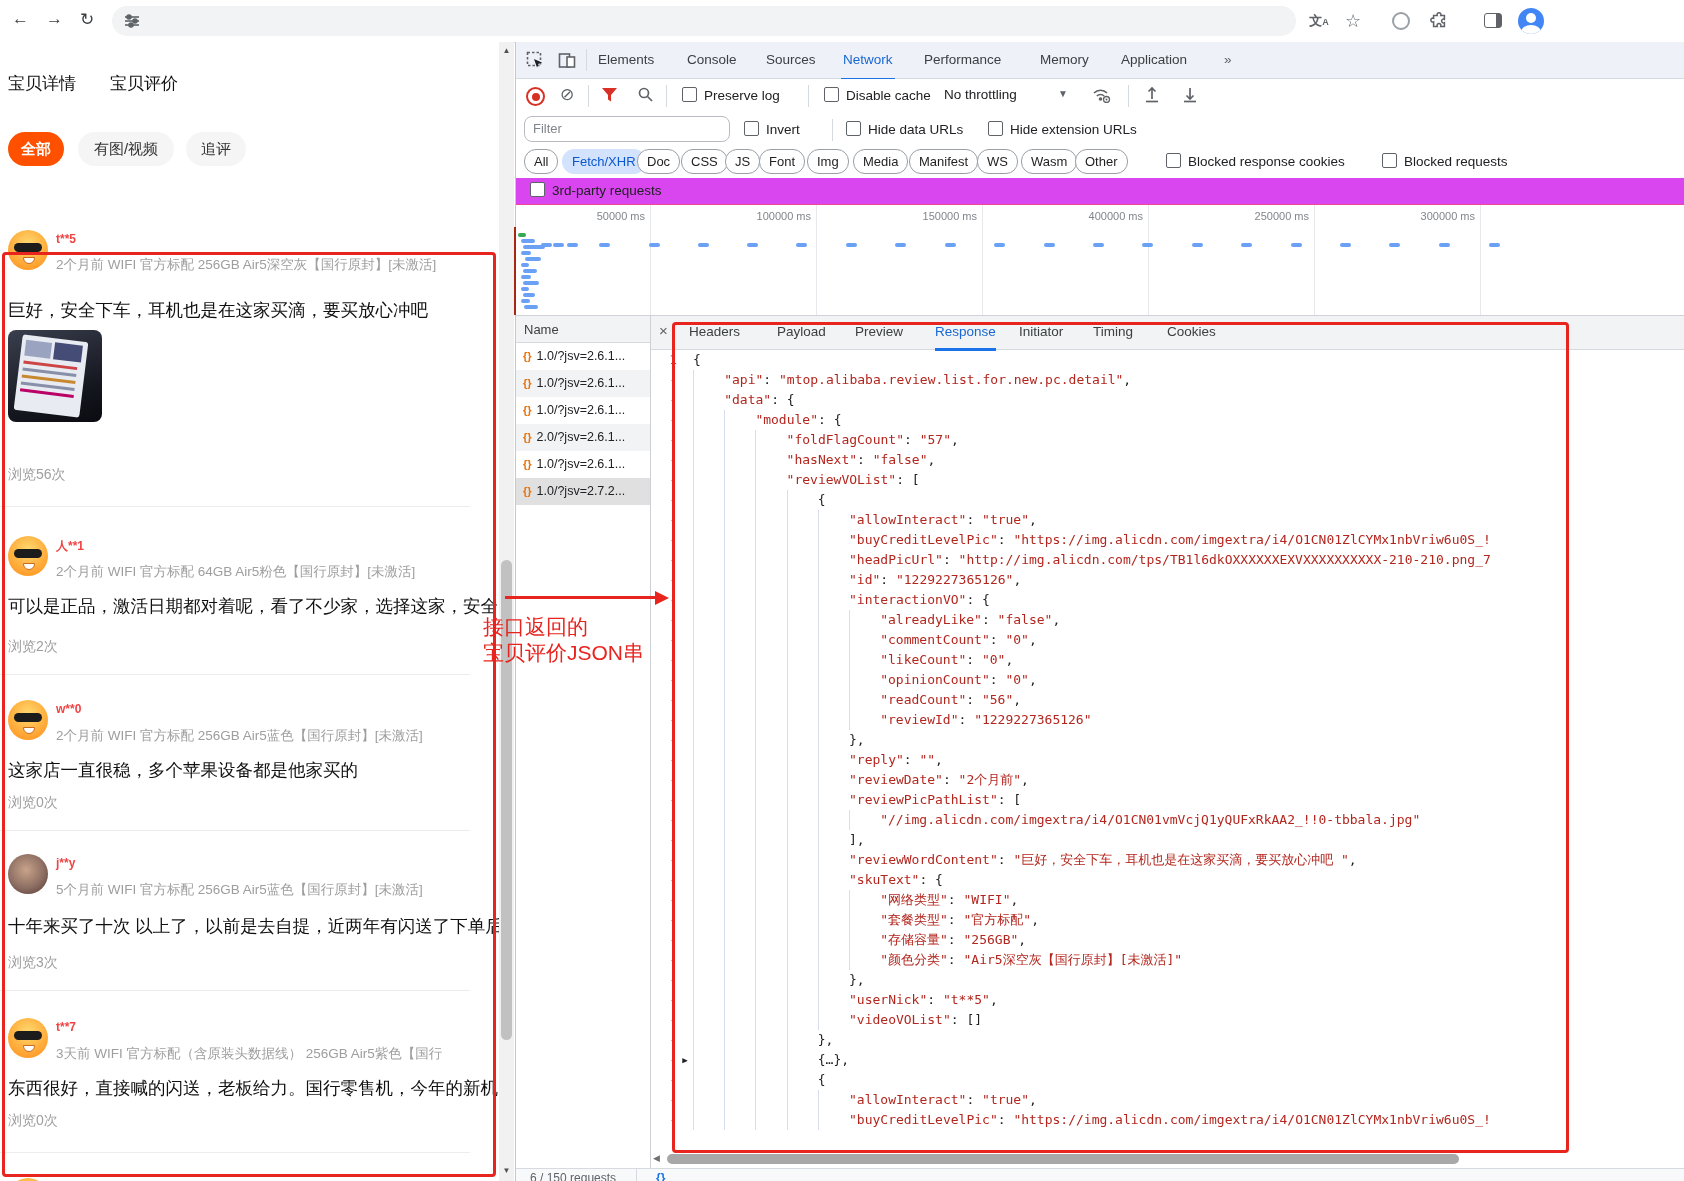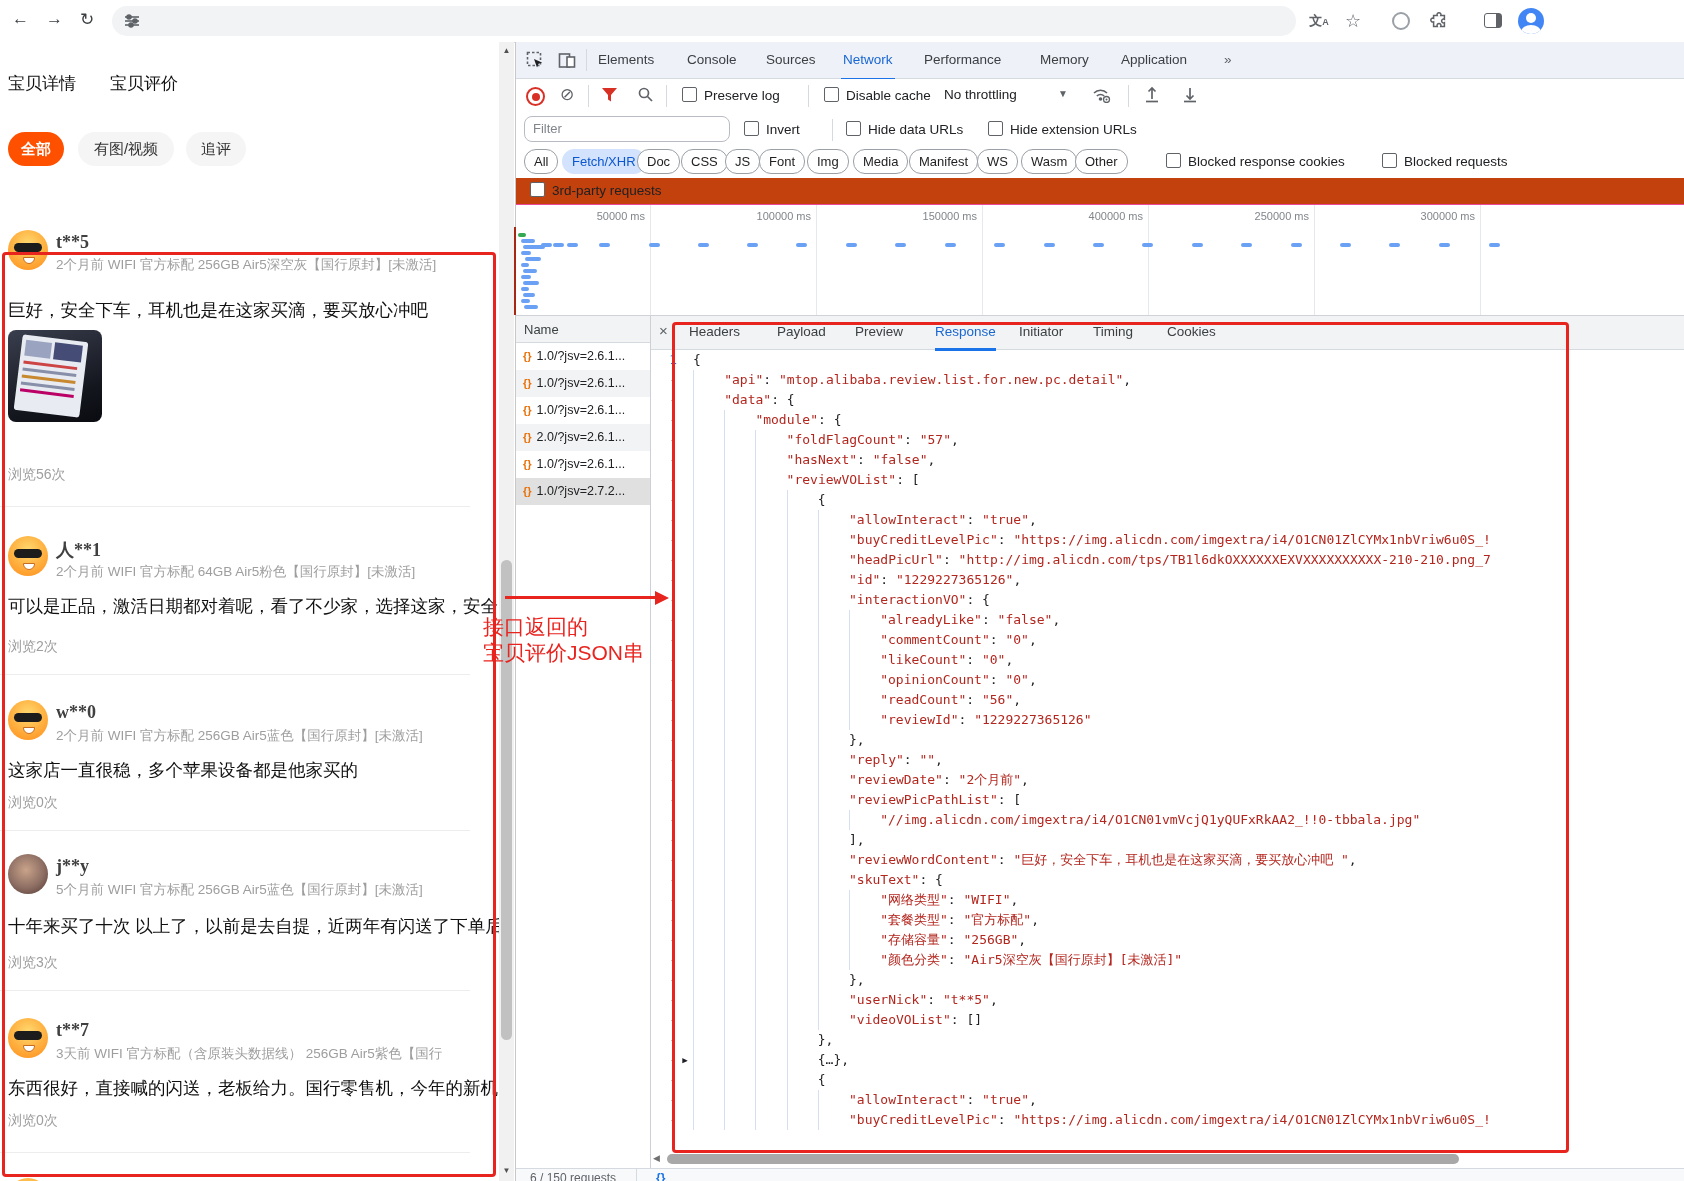--- a/index.html
+++ b/index.html
@@ -16,21 +16,21 @@
   .avatar-profile::after{content:"";position:absolute;left:3px;top:17px;width:20px;height:14px;border-radius:50%;background:#fff;}
   
   .page{position:absolute;left:0;top:42px;width:499px;height:1139px;overflow:hidden;background:#fff;}
   .pg-tab{position:absolute;top:30px;font-size:17px;font-weight:500;color:#111;cursor:pointer;}
   .pill{position:absolute;top:90px;height:34px;border-radius:17px;background:#f5f5f5;color:#333;font-size:15px;display:flex;align-items:center;justify-content:center;cursor:pointer;}
   .pill.active{background:#ff5000;color:#fff;font-weight:600;}
   .rev-avatar{position:absolute;left:8px;width:40px;height:40px;border-radius:50%;background:radial-gradient(circle at 50% 35%,#ffd970 0%,#ffae3d 55%,#ff8c1a 100%);overflow:hidden;}
   .rev-avatar .gl{position:absolute;left:6px;top:13px;width:28px;height:9px;border-radius:5px;background:#1c1c1c;}
   .rev-avatar .mo{position:absolute;left:15px;top:27px;width:10px;height:5px;border-radius:0 0 6px 6px;background:#fff;border:1px solid #c96b1e;}
   .rev-avatar.photo{background:radial-gradient(circle at 45% 40%,#c9a38a 0%,#8d6e63 55%,#4e342e 100%);}
-  .rev-nick{position:absolute;left:56px;font-size:18px;font-weight:700;color:#404040;font-family:Liberation Serif, serif;}
+  .rev-nick{position:absolute;left:56px;font-size:12px;font-weight:700;color:#ef4444;}
   .rev-meta{position:absolute;left:56px;font-size:13.5px;color:#9e9e9e;white-space:nowrap;}
   .rev-content{position:absolute;left:8px;font-size:17.5px;color:#111;white-space:nowrap;}
   .rev-views{position:absolute;left:8px;font-size:14px;color:#9e9e9e;}
   .rev-sep{position:absolute;left:0;width:470px;height:1px;background:#ededed;}
   .rev-photo{position:absolute;left:8px;top:288px;width:94px;height:92px;border-radius:8px;background:linear-gradient(160deg,#3a3f4e 0%,#14161e 70%,#0a0b10 100%);overflow:hidden;}
   .rev-photo .scr{position:absolute;left:10px;top:8px;width:66px;height:76px;background:#e8ebf2;transform:rotate(7deg);border-radius:3px;}
   .rev-photo .r1{position:absolute;left:4px;top:5px;width:26px;height:16px;background:#9aa4c0;}
   .rev-photo .r2{position:absolute;left:33px;top:4px;width:28px;height:17px;background:#454d77;}
   .rev-photo .r3{position:absolute;left:4px;top:26px;width:54px;height:3px;background:#c44;}
   .rev-photo .r4{position:absolute;left:4px;top:33px;width:54px;height:3px;background:#888fa8;}
@@ -49,21 +49,21 @@
   .dt-ic{position:absolute;color:#5f6368;cursor:pointer;}
   .sep-v{position:absolute;width:1px;height:22px;background:#d5d9e0;}
   .dt-row2{position:absolute;left:0;top:37px;width:1169px;height:33px;background:#fff;border-bottom:1px solid #e0e3e8;}
   .cb{display:inline-block;width:13px;height:13px;border:1.5px solid #5f6368;border-radius:2px;vertical-align:-2px;margin-right:7px;background:#fff;}
   .cb-lab{font-size:13.5px;color:#202124;}
   .dt-row3{position:absolute;left:0;top:70px;width:1169px;height:34px;background:#fff;}
   .filter-input{position:absolute;left:8px;top:4px;width:196px;height:24px;border:1px solid #b8bcc2;border-radius:8px;font-size:13px;color:#80868b;line-height:24px;padding-left:8px;background:#fff;}
   .dt-row4{position:absolute;left:0;top:104px;width:1169px;height:32px;background:#fff;}
   .tpill{position:absolute;top:3px;height:23px;line-height:23px;border:1px solid #9aa0a6;border-radius:12px;padding:0 9px;font-size:13px;color:#1f1f1f;cursor:pointer;background:#fff;}
   .tpill.active{background:#d3e3fd;border-color:#d3e3fd;color:#0b57d0;font-weight:500;}
-  .dt-row5{position:absolute;left:0;top:136px;width:1169px;height:26px;background:#c2410c;border-bottom:5px solid #ec4899;}
+  .dt-row5{position:absolute;left:0;top:136px;width:1169px;height:26px;background:#d946ef;border-bottom:5px solid #ec4899;}
   
   .overview{position:absolute;left:0;top:163px;width:1169px;height:110px;background:#fff;border-bottom:1px solid #cfd3d8;}
   .ov-grid{position:absolute;top:0;width:1px;height:110px;background:#e6e8ec;}
   .ov-lab{position:absolute;top:5px;font-size:11px;color:#80868b;transform:translateX(-100%);padding-right:5px;white-space:nowrap;}
   .ov-dash{position:absolute;height:4px;border-radius:2px;background:#6aa1f4;}
   .ov-green{position:absolute;height:4px;border-radius:2px;background:#34a853;}
   .ov-red{position:absolute;width:2px;background:#a52714;}
   
   .reqlist{position:absolute;left:0;top:274px;width:134px;height:852px;border-right:1px solid #cdd1d6;background:#fff;overflow:hidden;}
   .req-head{position:absolute;left:0;top:0;width:134px;height:27px;line-height:27px;background:#f1f3f4;border-bottom:1px solid #d5d9e0;color:#3c4043;font-size:13px;padding-left:8px;box-sizing:border-box;}

